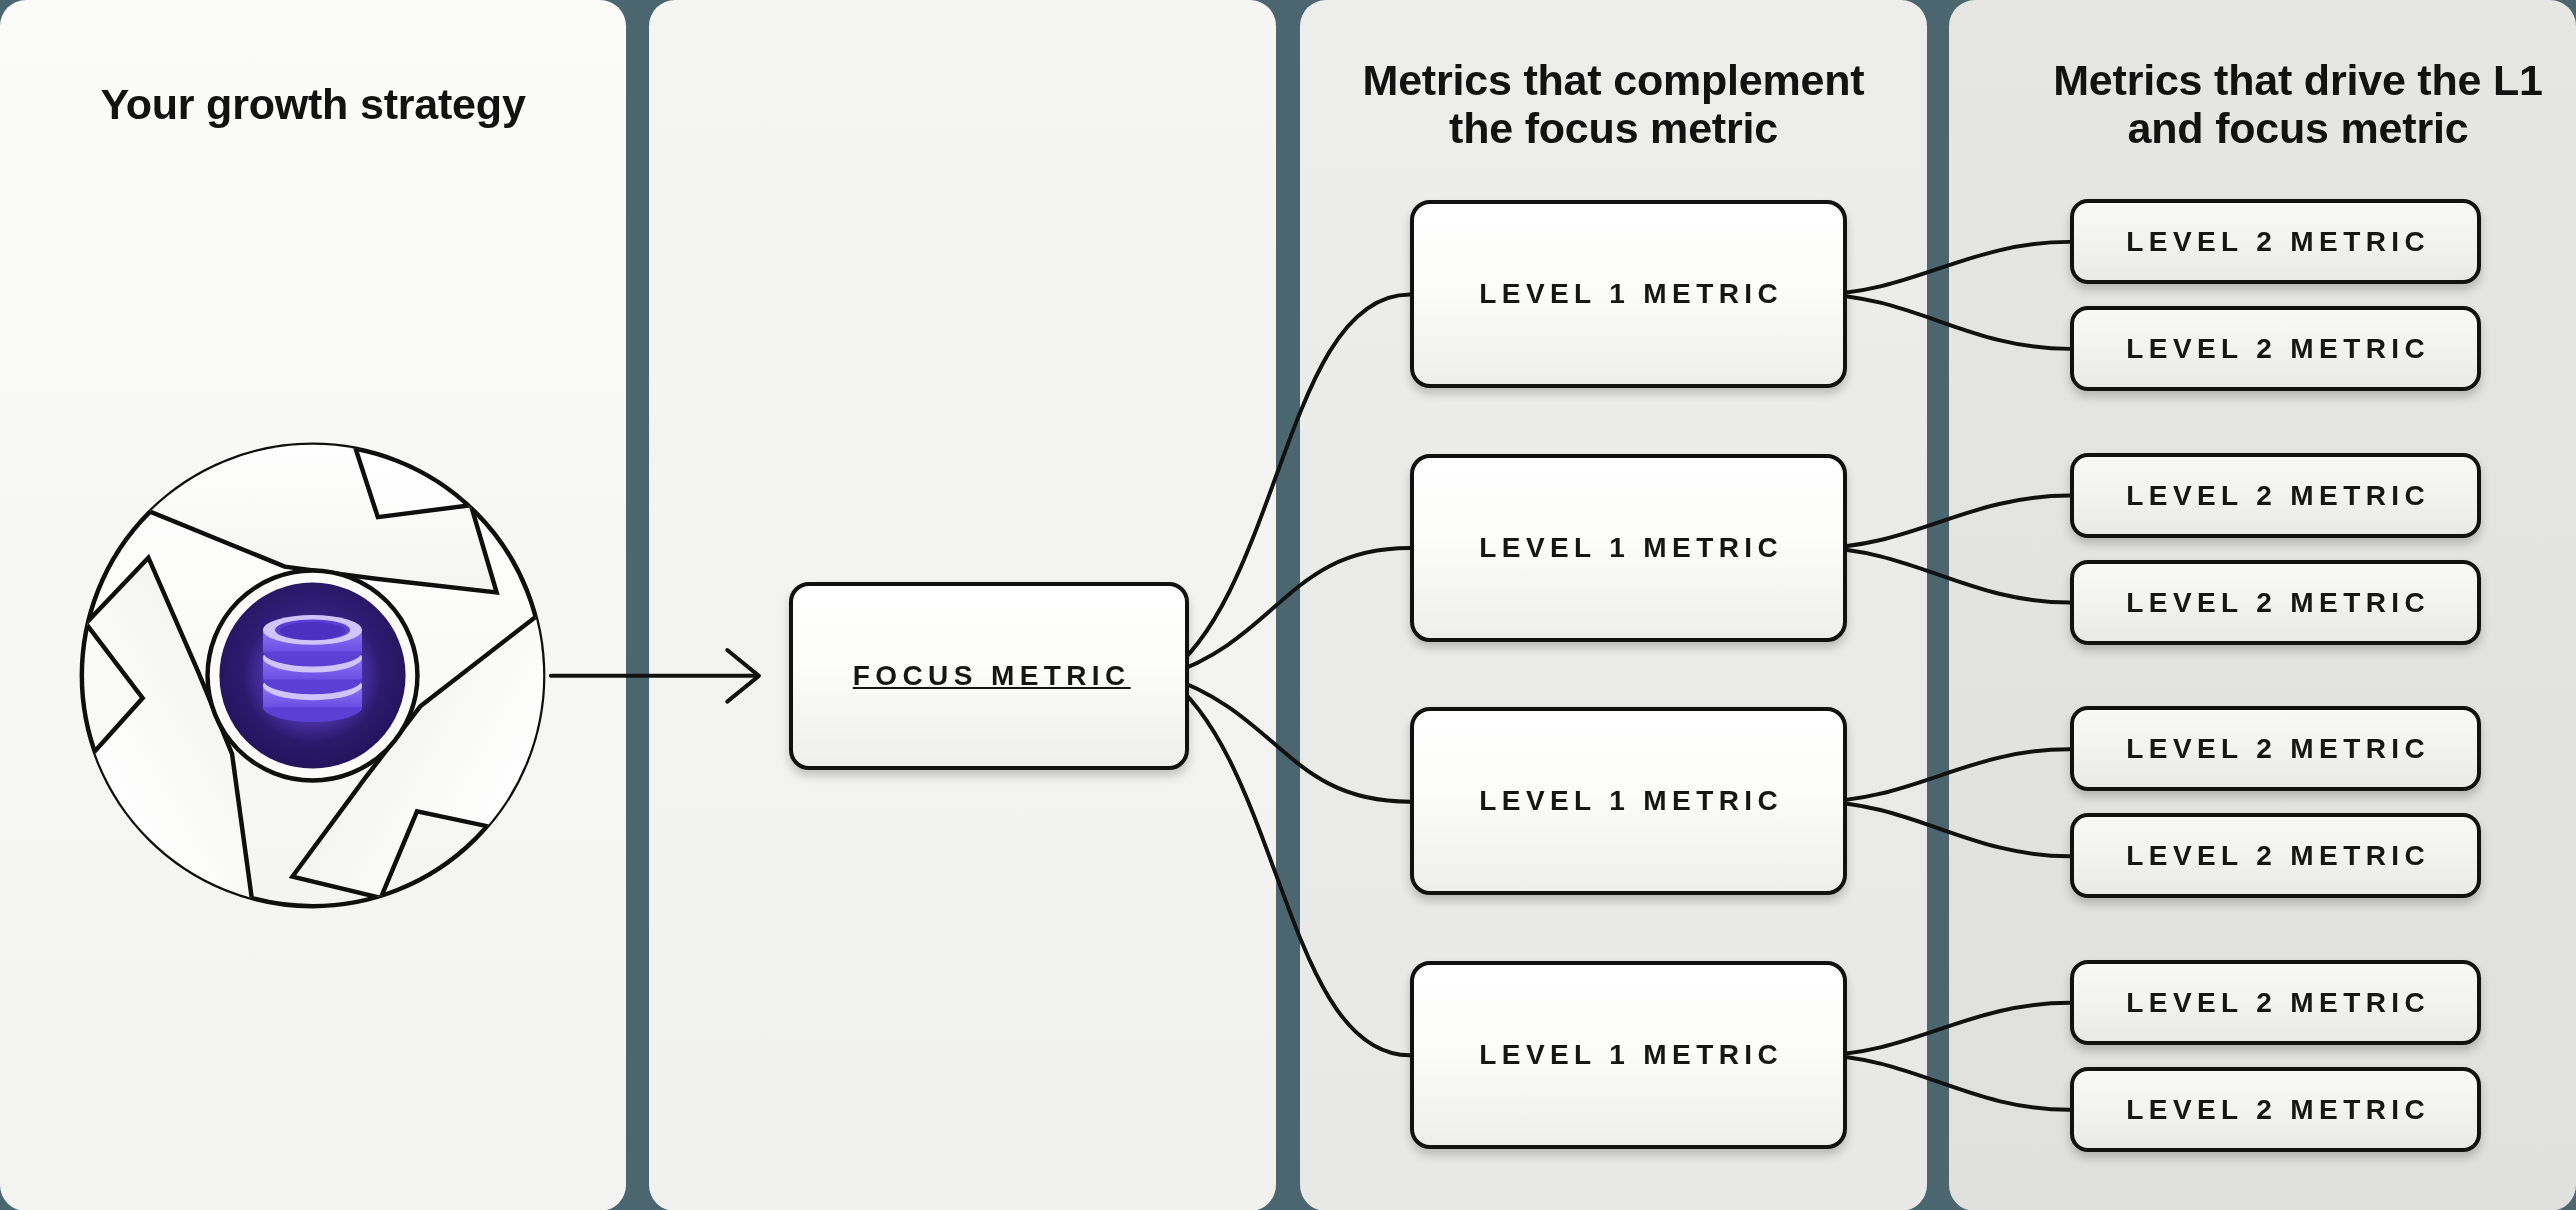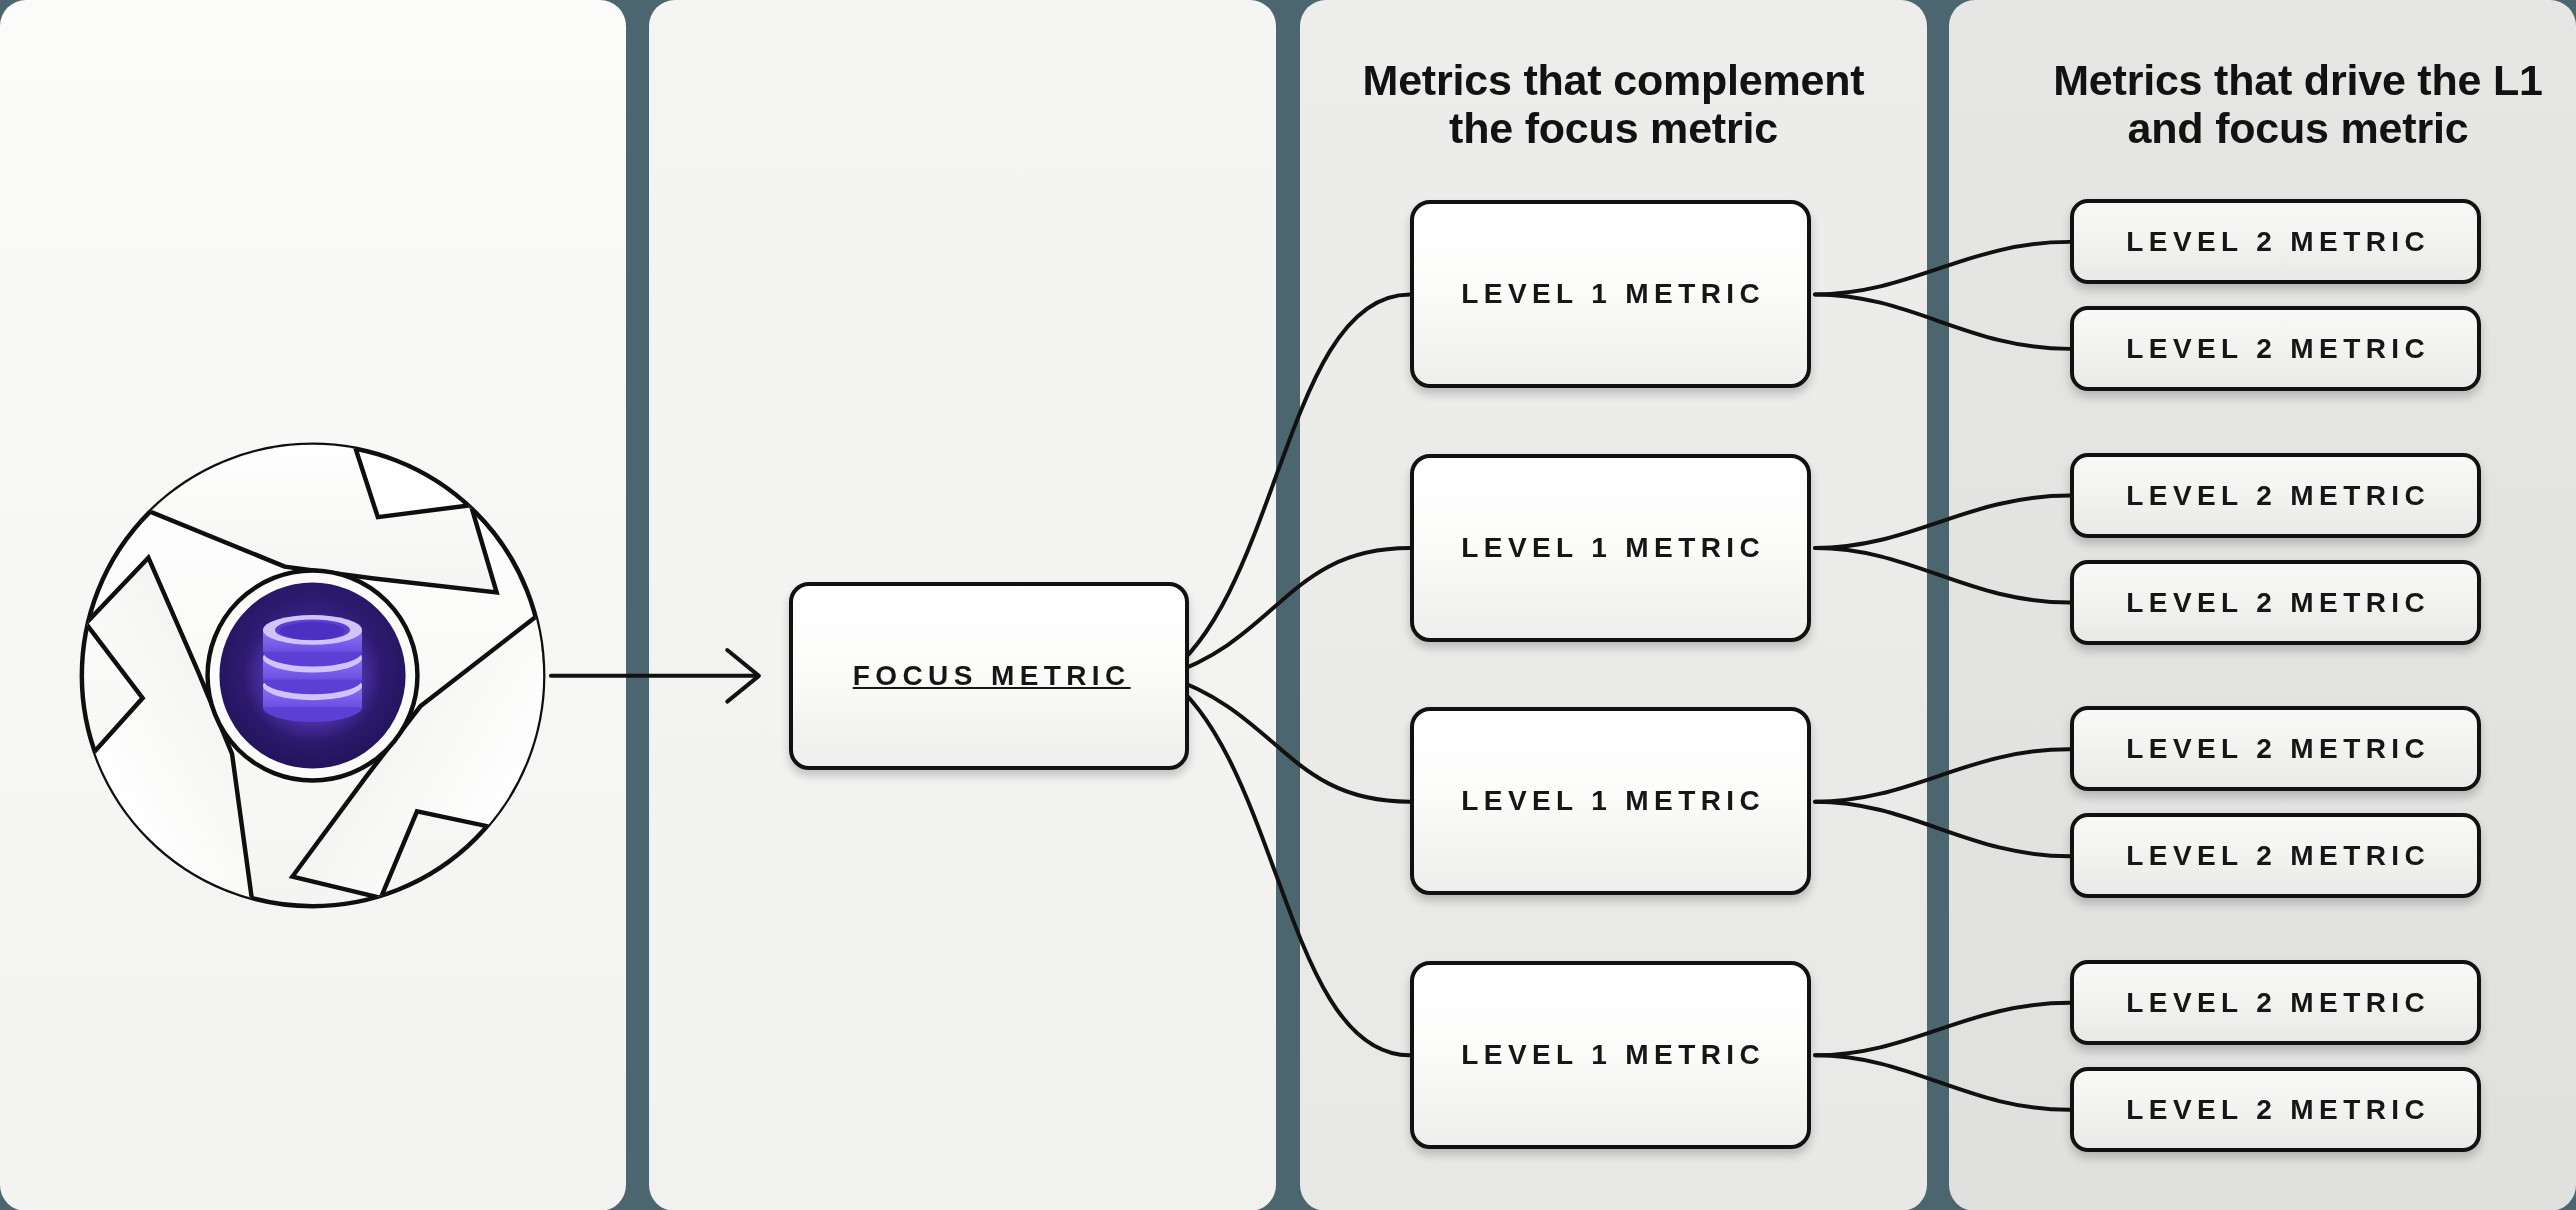--- a/index.html
+++ b/index.html
@@ -35,21 +35,21 @@
     position:absolute;z-index:3;
     border:4px solid #111111;border-radius:20px;
     background:linear-gradient(180deg,#ffffff 0%,#fcfcfb 45%,#eeeeec 100%);
     box-shadow:0 6px 10px rgba(0,0,0,0.20);
     display:flex;align-items:center;justify-content:center;
     font-weight:700;color:#161616;
     font-size:28px;letter-spacing:5.4px;text-indent:5.4px;
     box-sizing:border-box;text-align:center;
   }
   .focus-box{left:789px;top:582px;width:400px;height:188px;text-decoration:underline;}
-  .l1-box{left:1410px;width:401px;height:188px;}
+  .l1-box{left:1410px;width:437px;height:188px;}
   .l1-1{top:200px;} .l1-2{top:454px;} .l1-3{top:707px;} .l1-4{top:961px;}
   .l2-box{
     left:2070px;width:411px;height:85px;
     background:linear-gradient(180deg,#f8f8f7 0%,#f3f3f1 45%,#e9e9e7 100%);
     border-radius:18px;
   }
   .l2-1{top:199px;} .l2-2{top:306px;}
   .l2-3{top:453px;} .l2-4{top:560px;}
   .l2-5{top:706px;} .l2-6{top:813px;}
   .l2-7{top:960px;} .l2-8{top:1067px;}
@@ -138,20 +138,21 @@
       <ellipse cx="250" cy="232" rx="50" ry="15" fill="#cfc4fb"></ellipse>
 
       <ellipse cx="250" cy="226" rx="50" ry="15" fill="#5b40d6"></ellipse>
       <rect x="200" y="204" width="100" height="22" fill="url(#bodyGrad)"></rect>
       <ellipse cx="250" cy="204" rx="50" ry="15" fill="#cfc4fb"></ellipse>
       <ellipse cx="250" cy="204" rx="38" ry="10.5" fill="#5b40d6"></ellipse>
       <ellipse cx="250" cy="205" rx="33" ry="9" fill="#4a31c2"></ellipse>
     </g>
   </svg>
 
+  <div class="col-title title-1">Your growth strategy</div>
   <div class="col-title title-3">Metrics that complement
 the focus metric</div>
   <div class="col-title title-4">Metrics that drive the L1
 and focus metric</div>
 
   <div class="metric-box focus-box">FOCUS METRIC</div>
 
   <div class="metric-box l1-box l1-1">LEVEL 1 METRIC</div>
   <div class="metric-box l1-box l1-2">LEVEL 1 METRIC</div>
   <div class="metric-box l1-box l1-3">LEVEL 1 METRIC</div>

